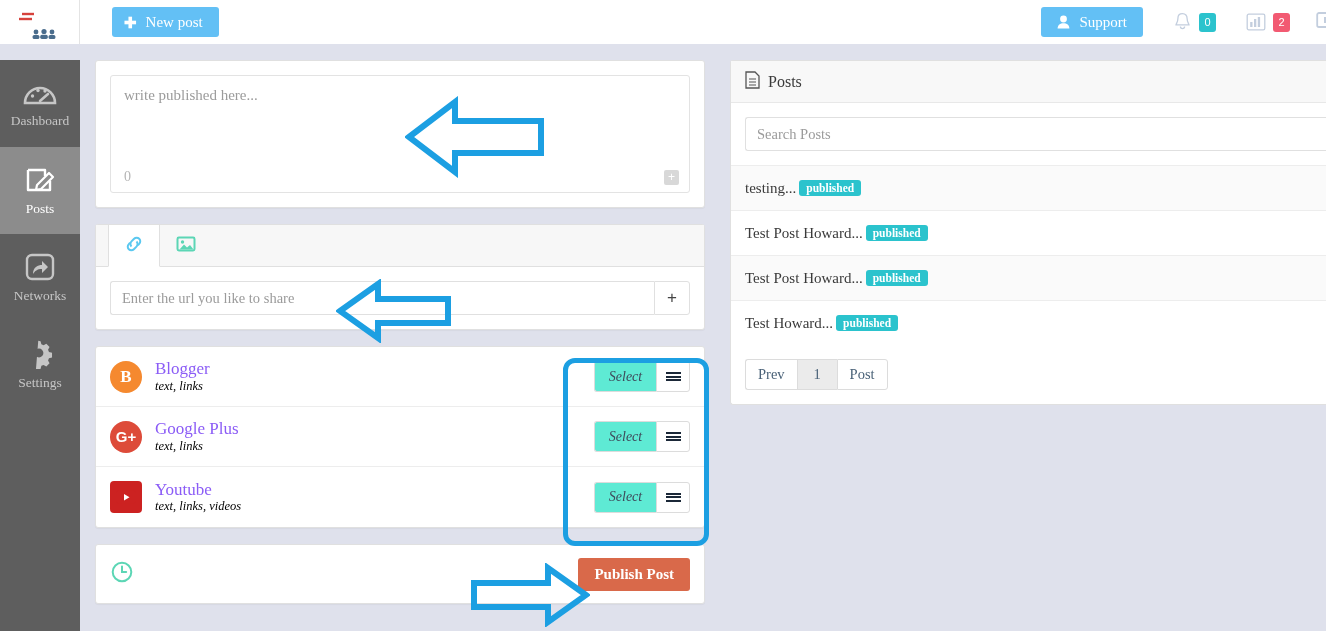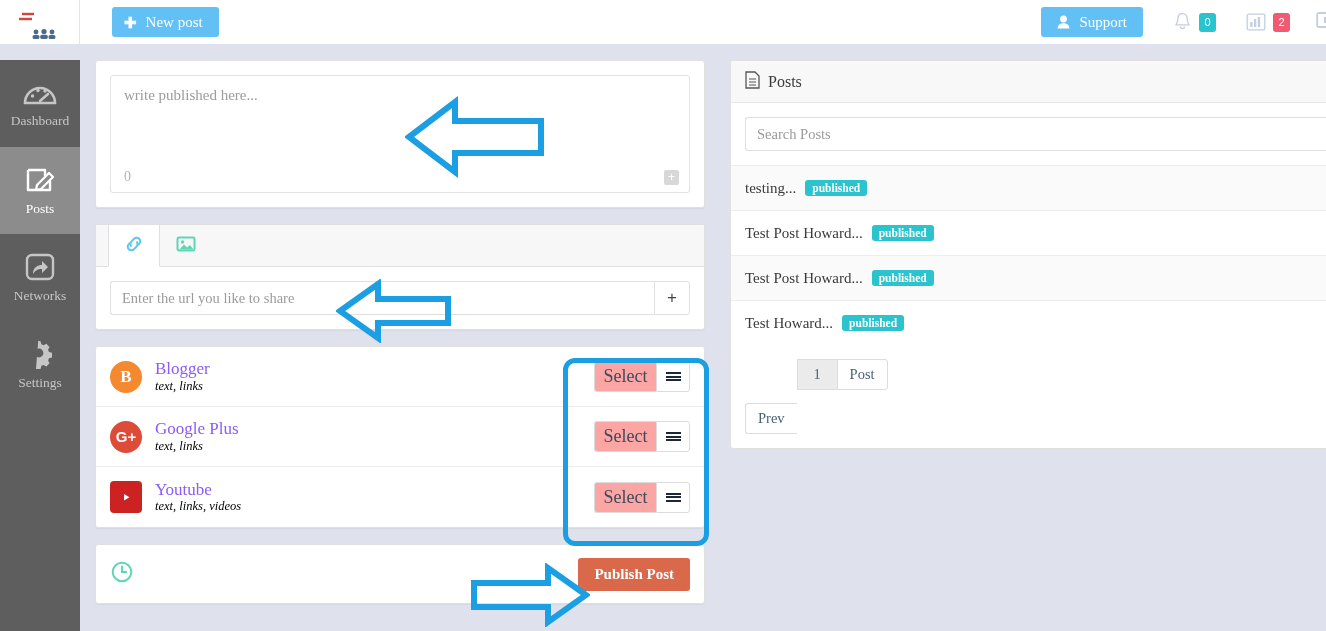--- a/index.html
+++ b/index.html
@@ -189,23 +189,24 @@
   .net-ico.gplus   { background: #dd4b39; font-family:"Liberation Sans",sans-serif; font-size:15px; }
   .net-ico.youtube { background: #cc2221; border-radius: 4px; }
   .net-txt { margin-left: 13px; }
   .net-name { font-size: 17px; color: #8b5cf6; line-height: 1.15; }
   .net-sub { font-size: 12.5px; color: #000000; font-style: italic; }
   .net-actions { margin-left: auto; display: flex; }
   .sel-btn {
     height: 31px; min-width: 62px;
     border: 1px solid #dcdcdc; border-right: none;
     border-radius: 3px 0 0 3px;
-    background: #fca5a5; color: #3e4a5a;
-    font-family: "Liberation Serif", serif; font-size: 18px;
-    cursor: pointer;
+    background: #5eead4; color: #3e4a5a;
+    font-family: "Liberation Serif", serif; font-size: 14px;
+    cursor: pointer;
+    font-style: italic;
   }
   .burger-btn {
     width: 34px; height: 31px;
     border: 1px solid #dcdcdc;
     border-radius: 0 3px 3px 0;
     background: #fff;
     display: flex; align-items: center; justify-content: center;
     cursor: pointer;
   }
   .burger-btn span { display:block; width:15px; height:2px; background:#1b2838; margin:1.5px 0; }
@@ -264,21 +265,21 @@
     height: 45px;
     display: flex; align-items: center;
     padding: 0 14px;
     border-top: 1px solid #ededed;
     background: #fafafa;
     cursor: pointer;
   }
   .post-row:nth-child(even) { background: #ffffff; }
   .post-title { font-size: 15px; color: #3a3a3a; }
   .pill {
-    margin-left: 9px;
+    margin-left: 3px;
     background: #2bc3cd;
     color: #fff;
     font-family: "Liberation Serif", serif;
     font-weight: 700;
     font-size: 11.5px;
     border-radius: 3px;
     padding: 2px 7px;
   }
   .pager { padding: 14px; display: flex; }
   .pg {
@@ -286,21 +287,21 @@
     border: 1px solid #dcdcdc;
     border-right: none;
     background: #fff;
     color: #4a6278;
     font-family: "Liberation Serif", serif;
     font-size: 14.5px;
     display: flex; align-items: center; justify-content: center;
     padding: 0 12px;
     cursor: pointer;
   }
-  .pg:first-child { border-radius: 3px 0 0 3px; margin-top: 44px; }
+  .pg:first-child { border-radius: 3px 0 0 3px; }
   .pg:last-child { border-right: 1px solid #dcdcdc; border-radius: 0 3px 3px 0; }
   .pg.active { background: #ebebeb; }
 
   
   .anno { position: absolute; pointer-events: none; z-index: 40; }
   .anno-box {
     position: absolute;
     border: 5px solid #1c9fe2;
     border-radius: 12px;
     z-index: 40;

